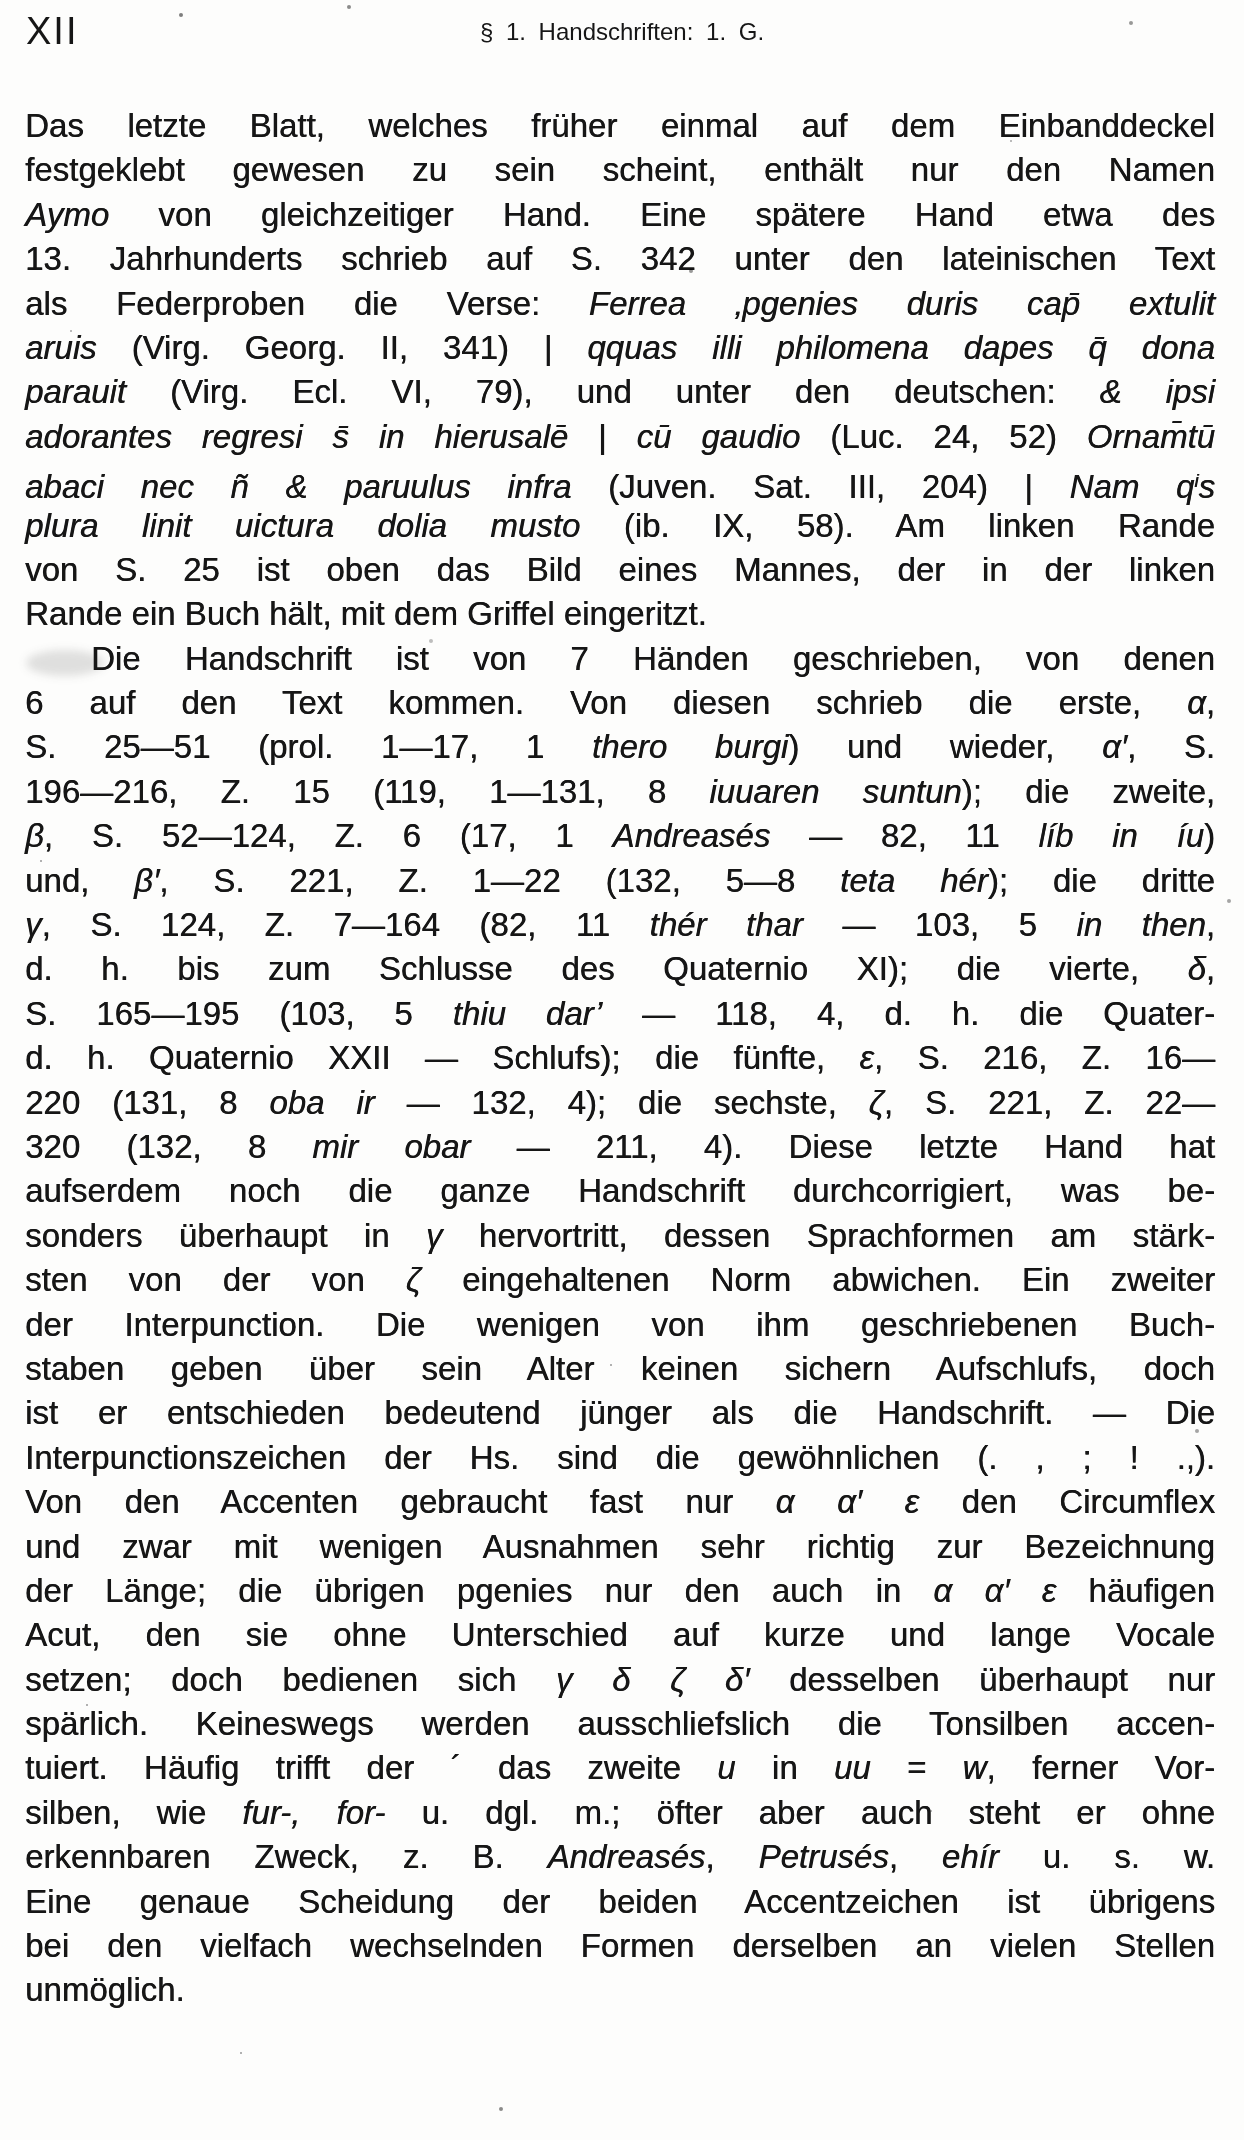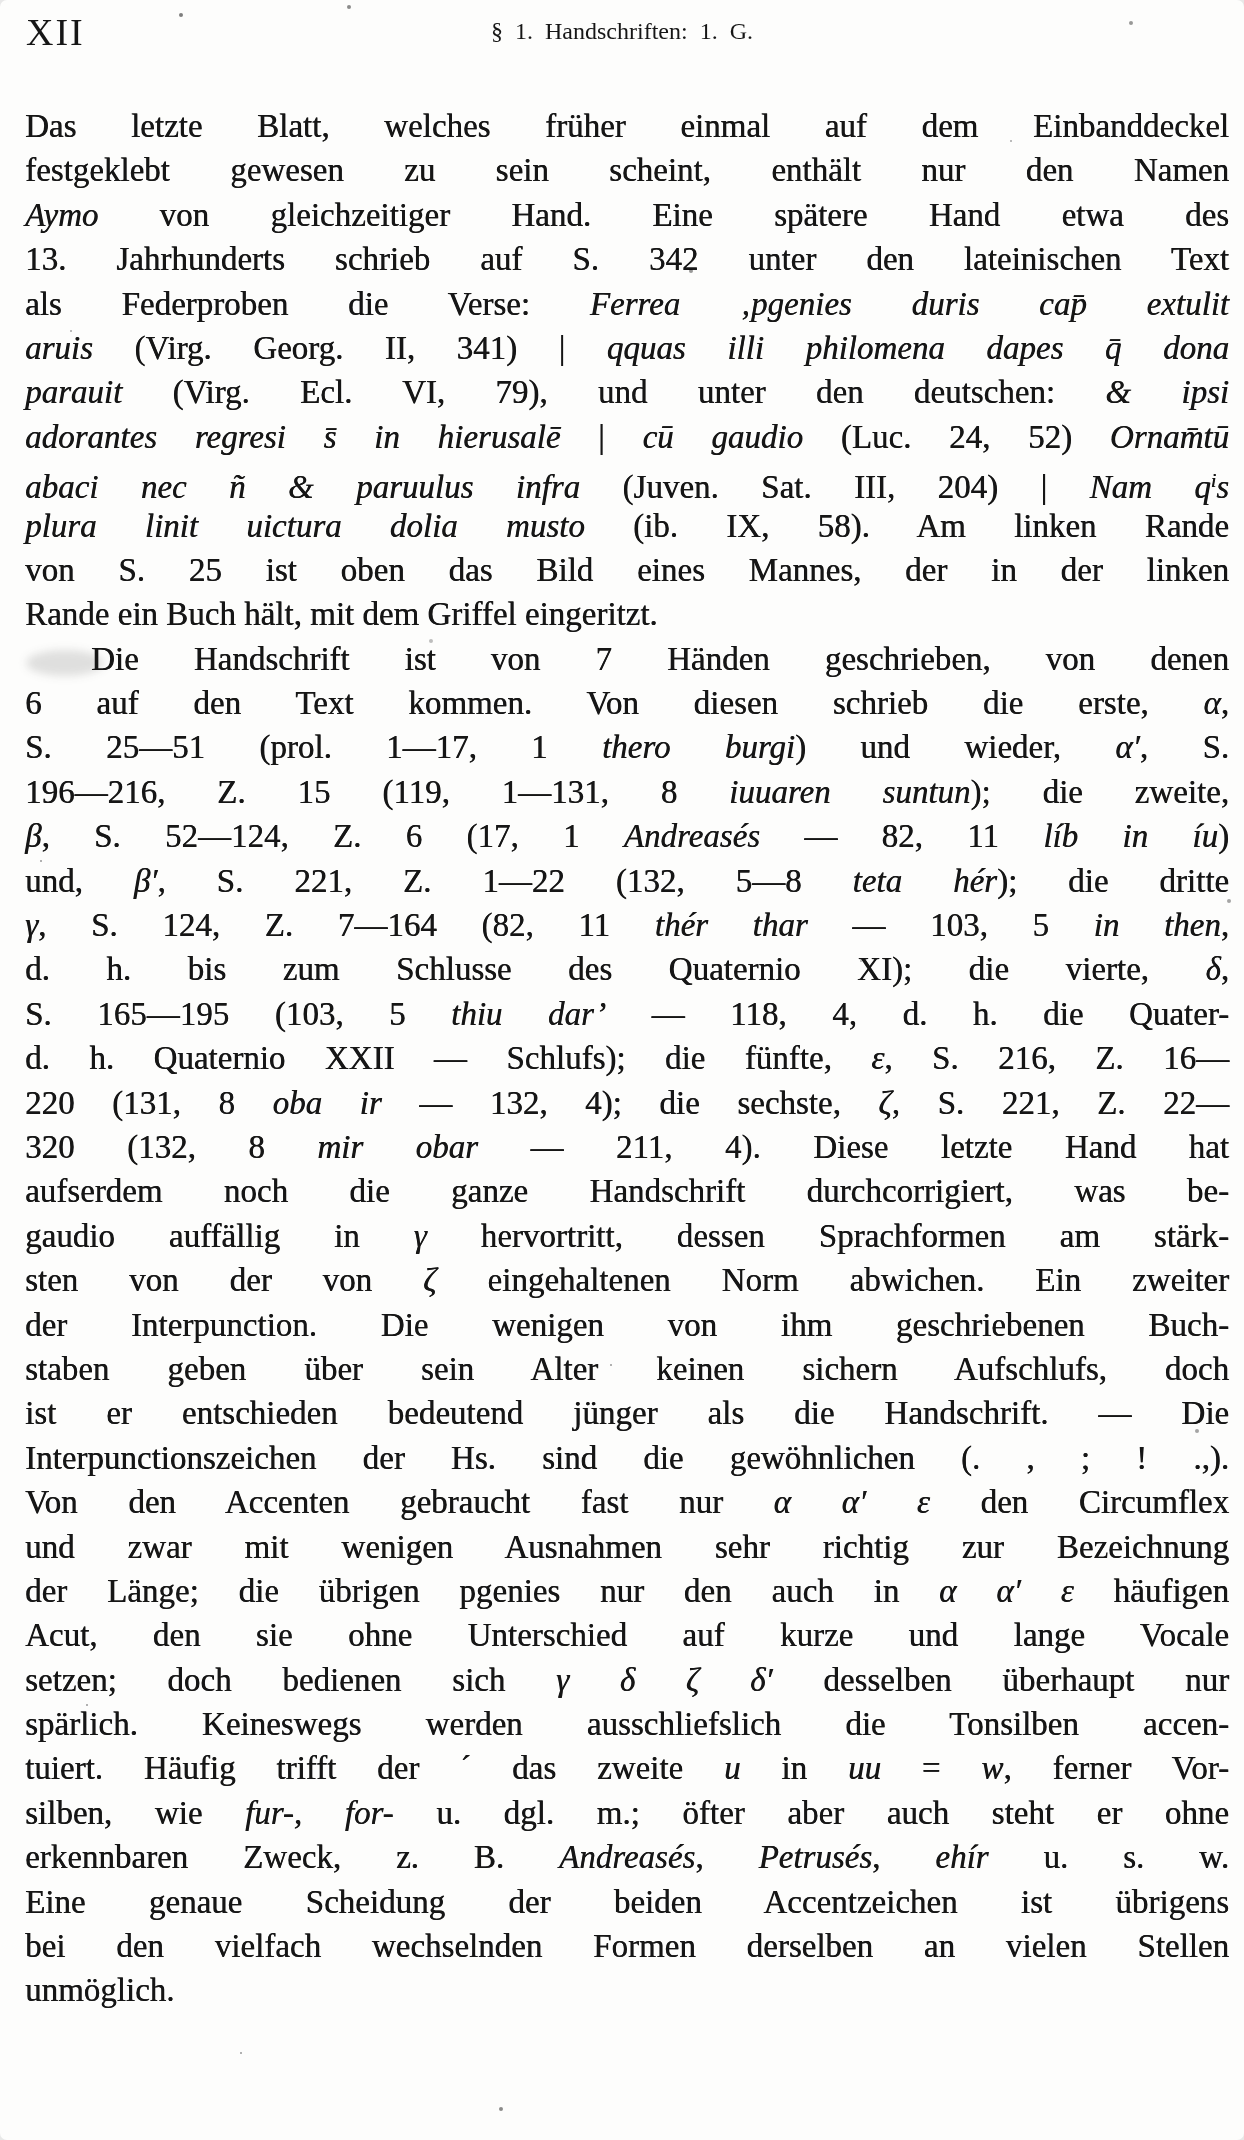--- a/index.html
+++ b/index.html
@@ -2,34 +2,33 @@
 <html><head>
 <meta charset="utf-8">
 <style>
   html,body { margin:0; padding:0; background:#e8e8e8; }
   #page {
     position:relative;
     width:1244px; height:2140px;
     margin:0 auto;
     background:#fdfdfc;
     color:#161616;
-    font-family:Liberation Serif, serif;
+    font-family:Liberation Sans, sans-serif;
     overflow:hidden;
-    border-radius:7px;
   }
   .pagenum {
     position:absolute; left:26px; top:10px;
     font-size:38px; letter-spacing:2px;
   }
   .header {
     position:absolute; top:18px; left:0; width:100%;
     text-align:center; font-size:24px; word-spacing:6px;
   }
   .textbody {
-    position:absolute; top:104px; left:25px; right:15px;
+    position:absolute; top:104px; left:25px; right:29px;
   }
   .line {
     font-size:33px;
     line-height:44.4px;
     height:44.4px;
     text-align:justify;
     text-align-last:justify;
     white-space:normal;
     text-shadow:0.45px 0 0 currentColor;
     overflow:visible;
@@ -89,21 +88,21 @@
         <div class="line"><span>196—216, Z. 15 (119, 1—131, 8 </span><span class="it">iuuaren suntun</span><span>); die zweite,</span></div>
         <div class="line"><span class="it">β</span><span>, S. 52—124, Z. 6 (17, 1 </span><span class="it">Andreasés</span><span> — 82, 11 </span><span class="it">líb in íu</span><span>)</span></div>
         <div class="line"><span>und, </span><span class="it">β′</span><span>, S. 221, Z. 1—22 (132, 5—8 </span><span class="it">teta hér</span><span>); die dritte</span></div>
         <div class="line"><span class="it">γ</span><span>, S. 124, Z. 7—164 (82, 11 </span><span class="it">thér thar</span><span> — 103, 5 </span><span class="it">in then</span><span>,</span></div>
         <div class="line"><span>d. h. bis zum Schlusse des Quaternio XI); die vierte, </span><span class="it">δ</span><span>,</span></div>
         <div class="line"><span>S. 165—195 (103, 5 </span><span class="it">thiu dar’</span><span> — 118, 4, d. h. die Quater-</span></div>
         <div class="line"><span>d. h. Quaternio XXII — Schlufs); die fünfte, </span><span class="it">ε</span><span>, S. 216, Z. 16—</span></div>
         <div class="line"><span>220 (131, 8 </span><span class="it">oba ir</span><span> — 132, 4); die sechste, </span><span class="it">ζ</span><span>, S. 221, Z. 22—</span></div>
         <div class="line"><span>320 (132, 8 </span><span class="it">mir obar</span><span> — 211, 4). Diese letzte Hand hat</span></div>
         <div class="line"><span>aufserdem noch die ganze Handschrift durchcorrigiert, was be-</span></div>
-        <div class="line"><span>gaudio auffällig in </span><span class="it">γ</span><span> hervortritt, dessen Sprachformen am stärk-</span></div>
+        <div class="line"><span>sonders überhaupt in </span><span class="it">γ</span><span> hervortritt, dessen Sprachformen am stärk-</span></div>
         <div class="line"><span>sten von der von </span><span class="it">ζ</span><span> eingehaltenen Norm abwichen. Ein zweiter</span></div>
         <div class="line"><span>der Interpunction. Die wenigen von ihm geschriebenen Buch-</span></div>
         <div class="line"><span>staben geben über sein Alter keinen sichern Aufschlufs, doch</span></div>
         <div class="line"><span>ist er entschieden bedeutend jünger als die Handschrift. — Die</span></div>
         <div class="line"><span>Interpunctionszeichen der Hs. sind die gewöhnlichen (. , ; ! .,).</span></div>
         <div class="line"><span>Von den Accenten gebraucht fast nur </span><span class="it">α α′ ε</span><span> den Circumflex</span></div>
         <div class="line"><span>und zwar mit wenigen Ausnahmen sehr richtig zur Bezeichnung</span></div>
         <div class="line"><span>der Länge; die übrigen pgenies nur den auch in </span><span class="it">α α′ ε</span><span> häufigen</span></div>
         <div class="line"><span>Acut, den sie ohne Unterschied auf kurze und lange Vocale</span></div>
         <div class="line"><span>setzen; doch bedienen sich </span><span class="it">γ δ ζ δ′</span><span> desselben überhaupt nur</span></div>

